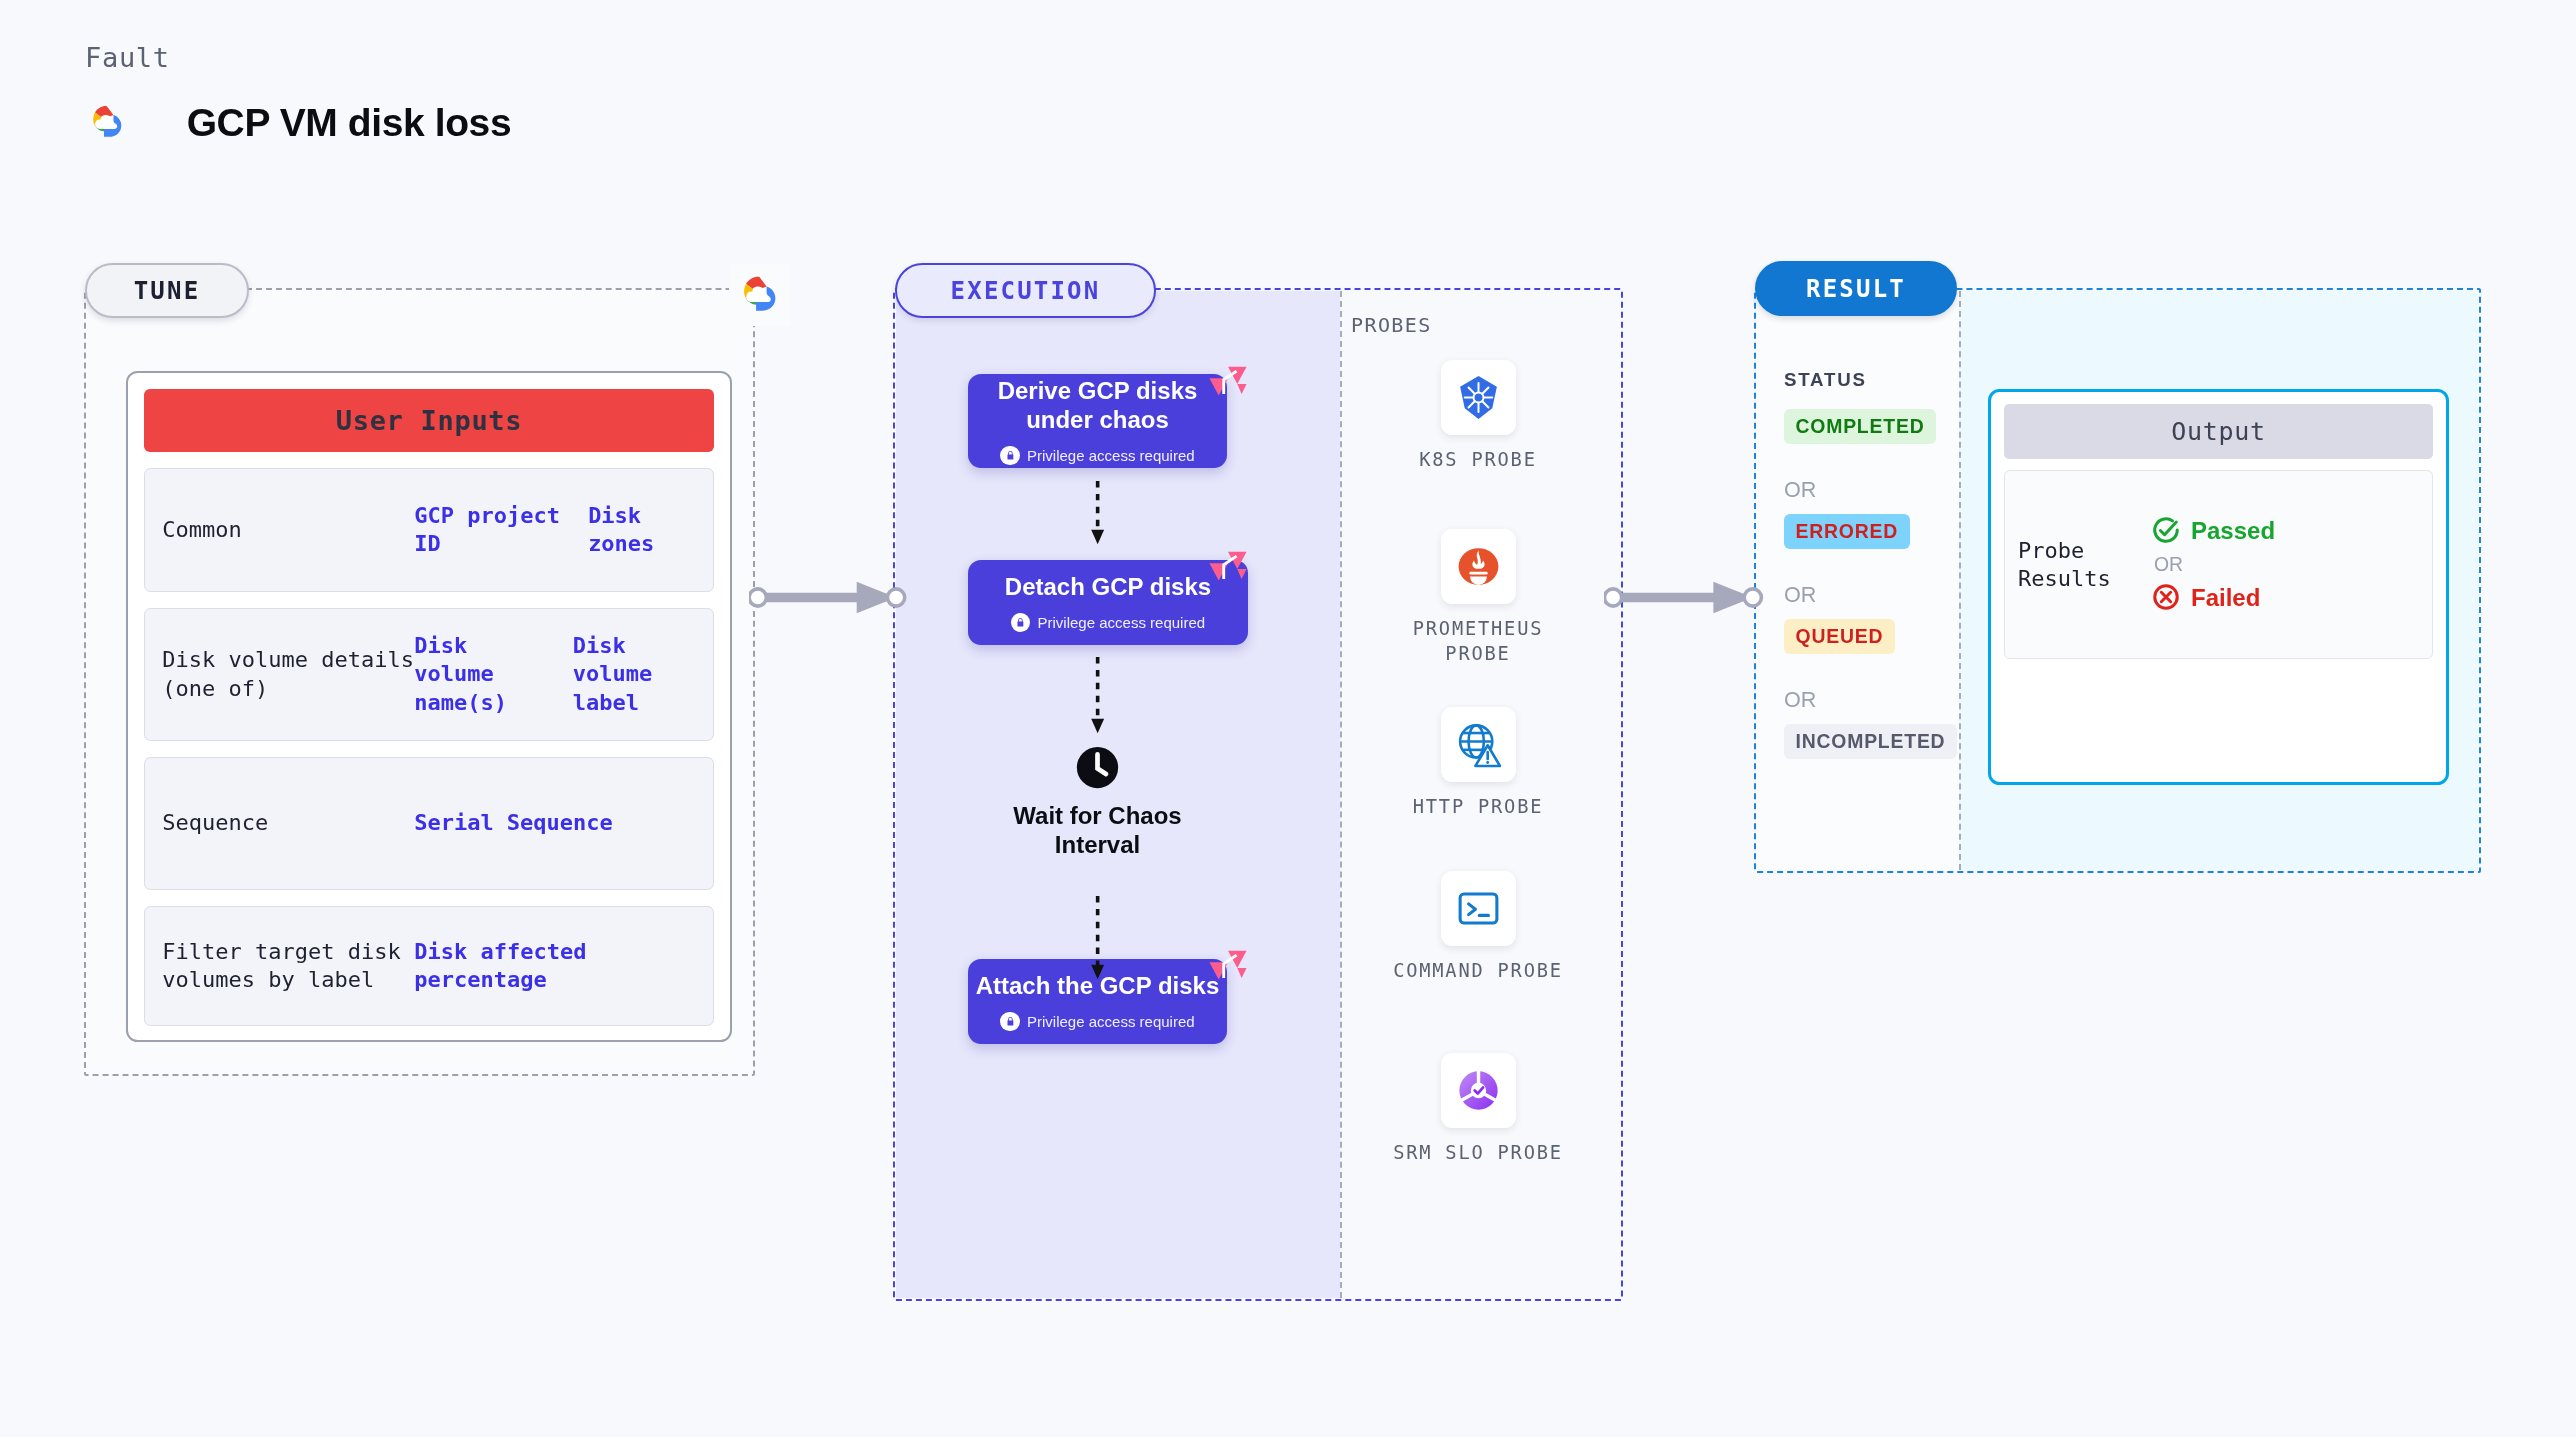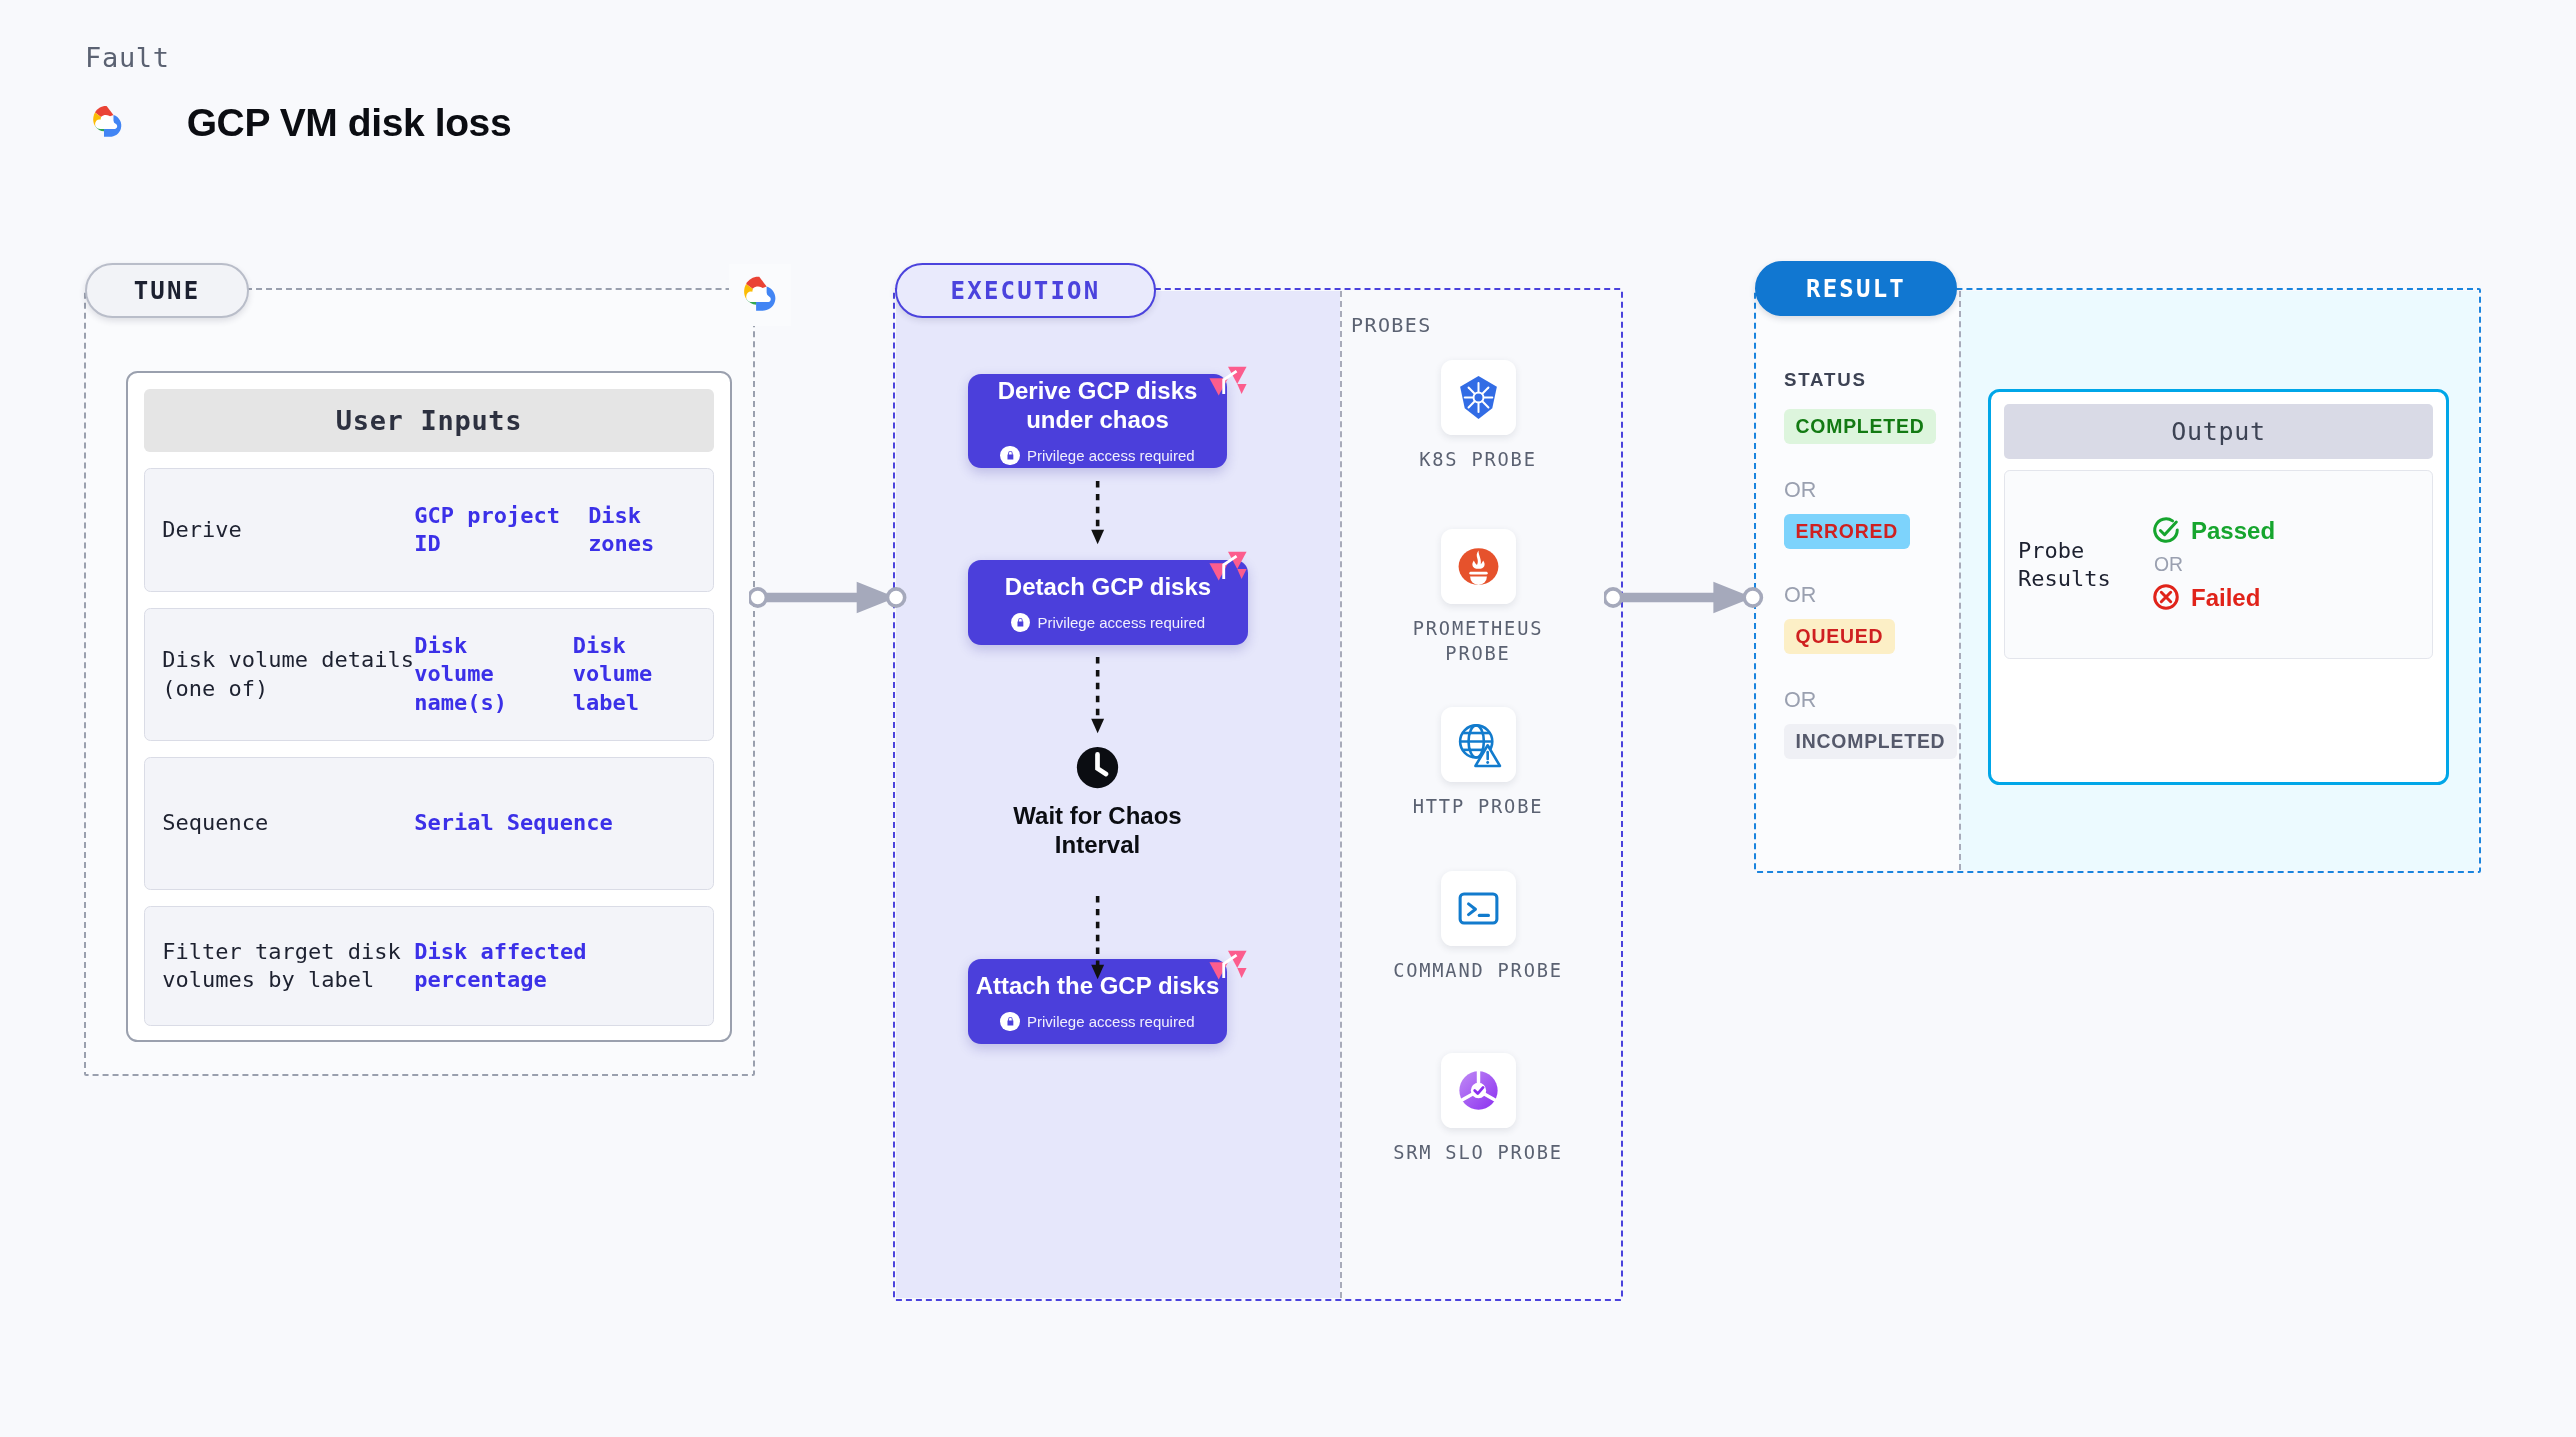--- a/index.html
+++ b/index.html
@@ -53,21 +53,21 @@
     background: #fafbfd; display: flex; align-items: center; justify-content: center; z-index: 5;
   }
   .gcp-badge svg { width: 50px; height: 45px; }
 
   .inputs-card {
     position: absolute; left: 126px; top: 371px; width: 606px; height: 671px;
     background: #ffffff; border: 2.2px solid #9aa0ae; border-radius: 11.5px;
     padding: 16px 16px 20px 16px;
   }
   .inputs-head {
-    height: 63px; background: #e5e5e5; border-radius: 5.8px;
+    height: 63px; background: #ef4444; border-radius: 5.8px;
     display: flex; align-items: center; justify-content: center;
     font-family: "DejaVu Sans Mono", monospace; font-size: 27px; font-weight: bold;
     color: #2d3140; letter-spacing: 0.7px; margin-bottom: 16px;
   }
   .input-row {
     background: #f3f4f9; border: 1.4px solid #dadce6; border-radius: 6.5px;
     display: flex; align-items: center; padding: 0 10px 0 17.3px; margin-bottom: 16px;
   }
   .input-row:last-child { margin-bottom: 0; }
   .row-h1 { height: 124px; }
@@ -232,21 +232,21 @@
       <path d="M14.5 32.5 C17.5 37 22 39.5 27 39.8 L31 31 Z" fill="#34a853"></path>
       <path d="M40.5 16.5 C49 19 53.5 28 51 36 C49 43 42.5 47.5 35 47.5 L27 47.5 L27 31 L40.5 31 Z" fill="#4285f4"></path>
       <path d="M23 19 C27.5 15 34.5 16 38 21 L41.5 27.5 L44 29.5 C46.8 31 46.2 35.8 42.8 36.4 L21.5 36.4 C17 36.4 14 32.8 14.4 28.8 C14.8 24.4 19 22 22 23.4 Z" fill="#ffffff"></path>
     </svg>
   </div>
 
   <div class="inputs-card">
     <div class="inputs-head">User Inputs</div>
 
     <div class="input-row row-h1">
-      <div class="row-key">Derive</div>
+      <div class="row-key">Common</div>
       <div class="row-vals">
         <span>GCP project ID</span>
         <span>Disk zones</span>
       </div>
     </div>
 
     <div class="input-row row-h2">
       <div class="row-key">Disk volume details (one of)</div>
       <div class="row-vals">
         <span>Disk volume name(s)</span>

